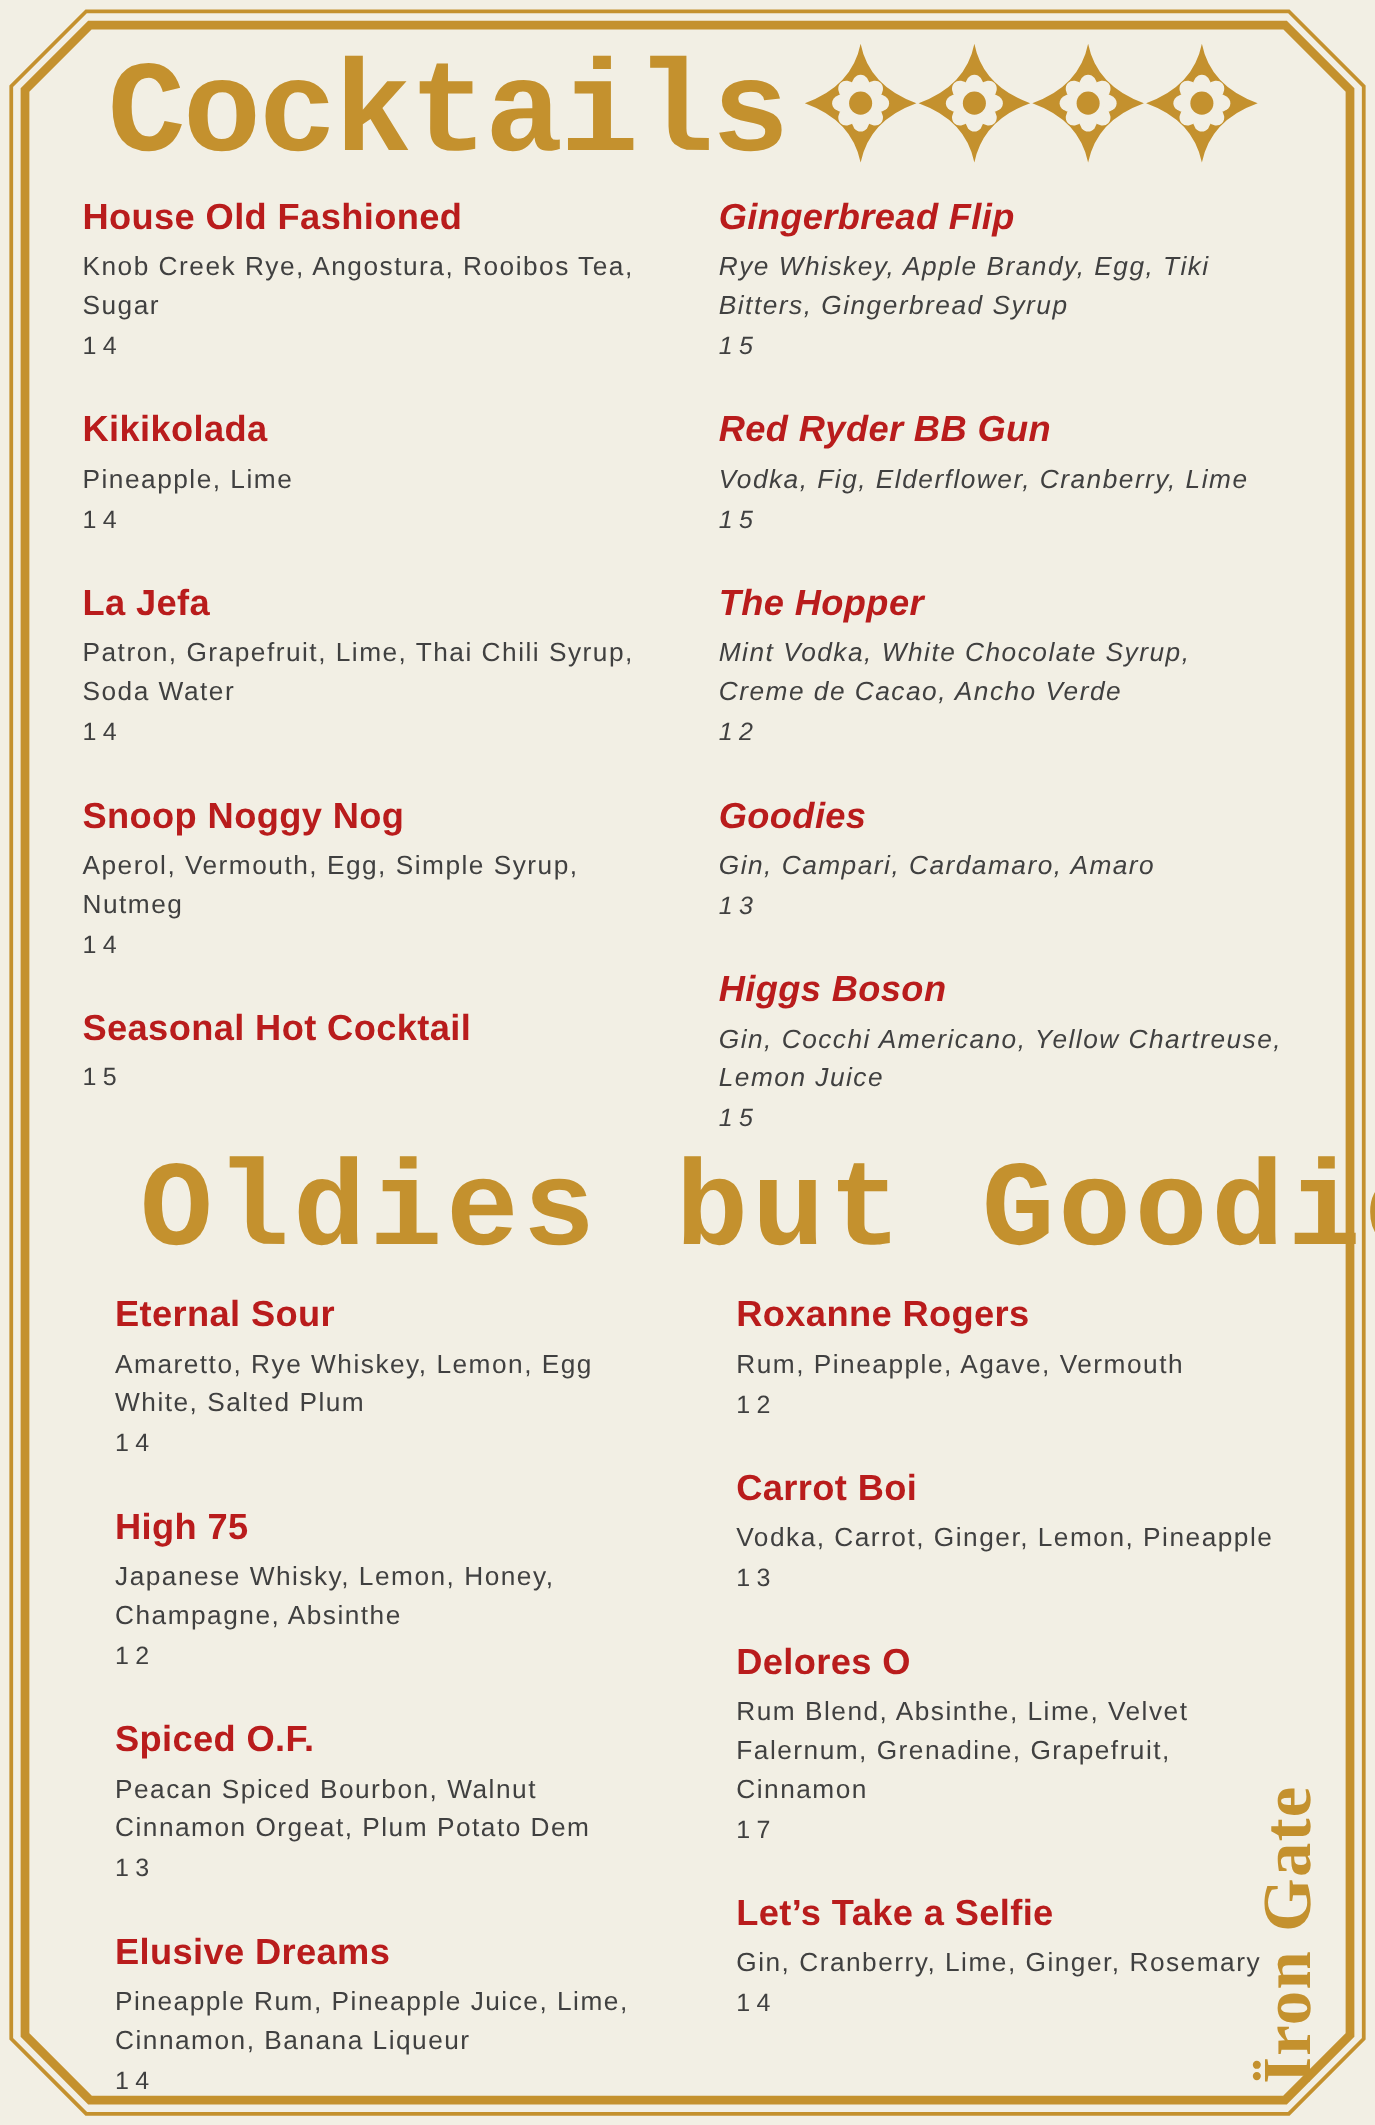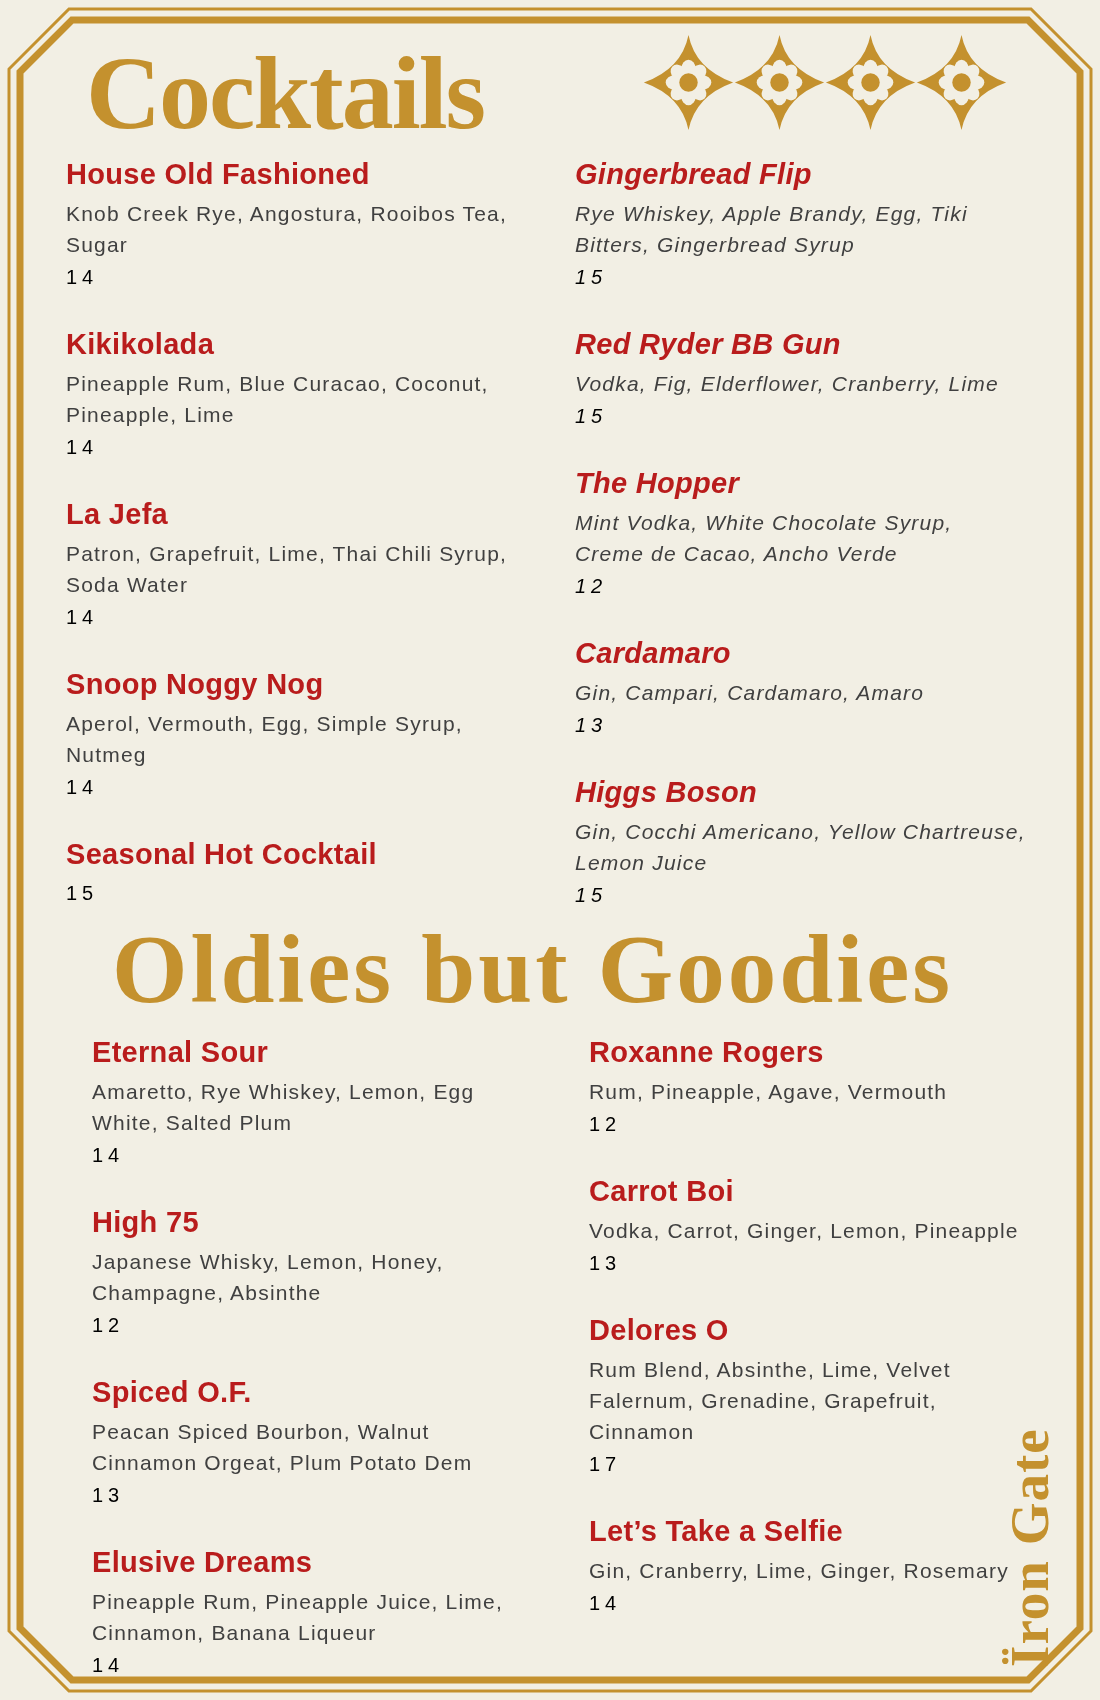--- a/index.html
+++ b/index.html
@@ -6,21 +6,21 @@
   body{
     width:1100px;height:1700px;
     background:#f2efe4;
     font-family:"Liberation Sans", sans-serif;
     position:relative;
     overflow:hidden;
   }
   .menu{position:absolute;inset:0;}
   svg.frame{position:absolute;left:0;top:0;}
   .display{
-    font-family:Liberation Serif, serif;
+    font-family:Liberation Mono, monospace;
     font-weight:700;
     color:#c4912e;
     margin:0;
     position:absolute;
     white-space:nowrap;
   }
   .h1{left:86px;top:40px;font-size:104px;line-height:106px;letter-spacing:-2px;}
   .h2{left:112px;top:920px;font-size:97px;line-height:100px;letter-spacing:3px;}
   .ornaments{position:absolute;left:640px;top:34px;}
   .col{position:absolute;}
@@ -28,21 +28,21 @@
   .item-title{
     font-size:29px;line-height:36px;font-weight:700;
     letter-spacing:.3px;color:#b91c1c;margin:0 0 6px 0;
   }
   .ing{
     font-size:21px;line-height:31px;font-weight:400;
     letter-spacing:1.2px;color:#404040;white-space:nowrap;
   }
   .price{
     font-size:20px;line-height:30px;letter-spacing:5px;
-    color:#000000;margin-top:2px;
+    color:#404040;margin-top:2px;
   }
   .logo{
     position:absolute;left:1001px;top:1667px;width:245px;height:58px;
     transform:rotate(-90deg);transform-origin:0 0;
     font-family:"Liberation Serif", serif;font-weight:700;
     font-size:55px;line-height:58px;letter-spacing:1px;
     color:#c4912e;white-space:nowrap;
   }
 </style>
 </head>
@@ -81,21 +81,20 @@
 
   <div class="col" style="left:66px;top:156px;width:465px;">
       <div class="item">
         <h3 class="item-title">House Old Fashioned</h3>
         <div class="ing">Knob Creek Rye, Angostura, Rooibos Tea,</div>
         <div class="ing">Sugar</div>
         <div class="price">14</div>
       </div>
       <div class="item">
         <h3 class="item-title">Kikikolada</h3>
-        <div class="ing">Pineapple Rum, Blue Curacao, Coconut,</div>
         <div class="ing">Pineapple, Lime</div>
         <div class="price">14</div>
       </div>
       <div class="item">
         <h3 class="item-title">La Jefa</h3>
         <div class="ing">Patron, Grapefruit, Lime, Thai Chili Syrup,</div>
         <div class="ing">Soda Water</div>
         <div class="price">14</div>
       </div>
       <div class="item">
@@ -121,21 +120,21 @@
         <div class="ing">Vodka, Fig, Elderflower, Cranberry, Lime</div>
         <div class="price">15</div>
       </div>
       <div class="item">
         <h3 class="item-title">The Hopper</h3>
         <div class="ing">Mint Vodka, White Chocolate Syrup,</div>
         <div class="ing">Creme de Cacao, Ancho Verde</div>
         <div class="price">12</div>
       </div>
       <div class="item">
-        <h3 class="item-title">Cardamaro</h3>
+        <h3 class="item-title">Goodies</h3>
         <div class="ing">Gin, Campari, Cardamaro, Amaro</div>
         <div class="price">13</div>
       </div>
       <div class="item">
         <h3 class="item-title">Higgs Boson</h3>
         <div class="ing">Gin, Cocchi Americano, Yellow Chartreuse,</div>
         <div class="ing">Lemon Juice</div>
         <div class="price">15</div>
       </div>
     </div>

